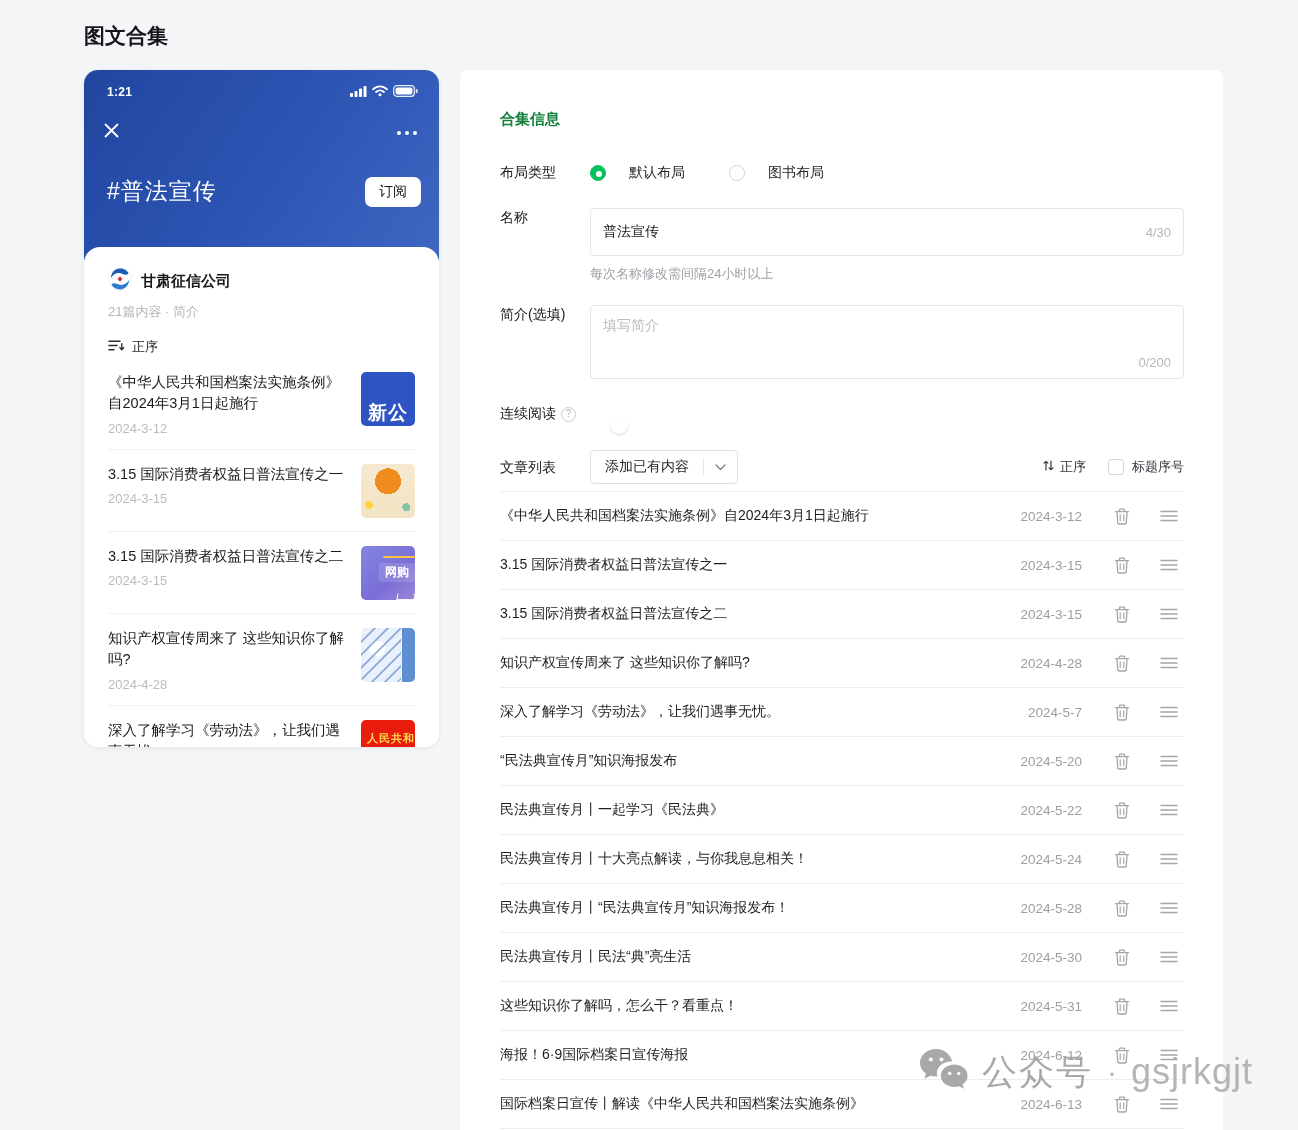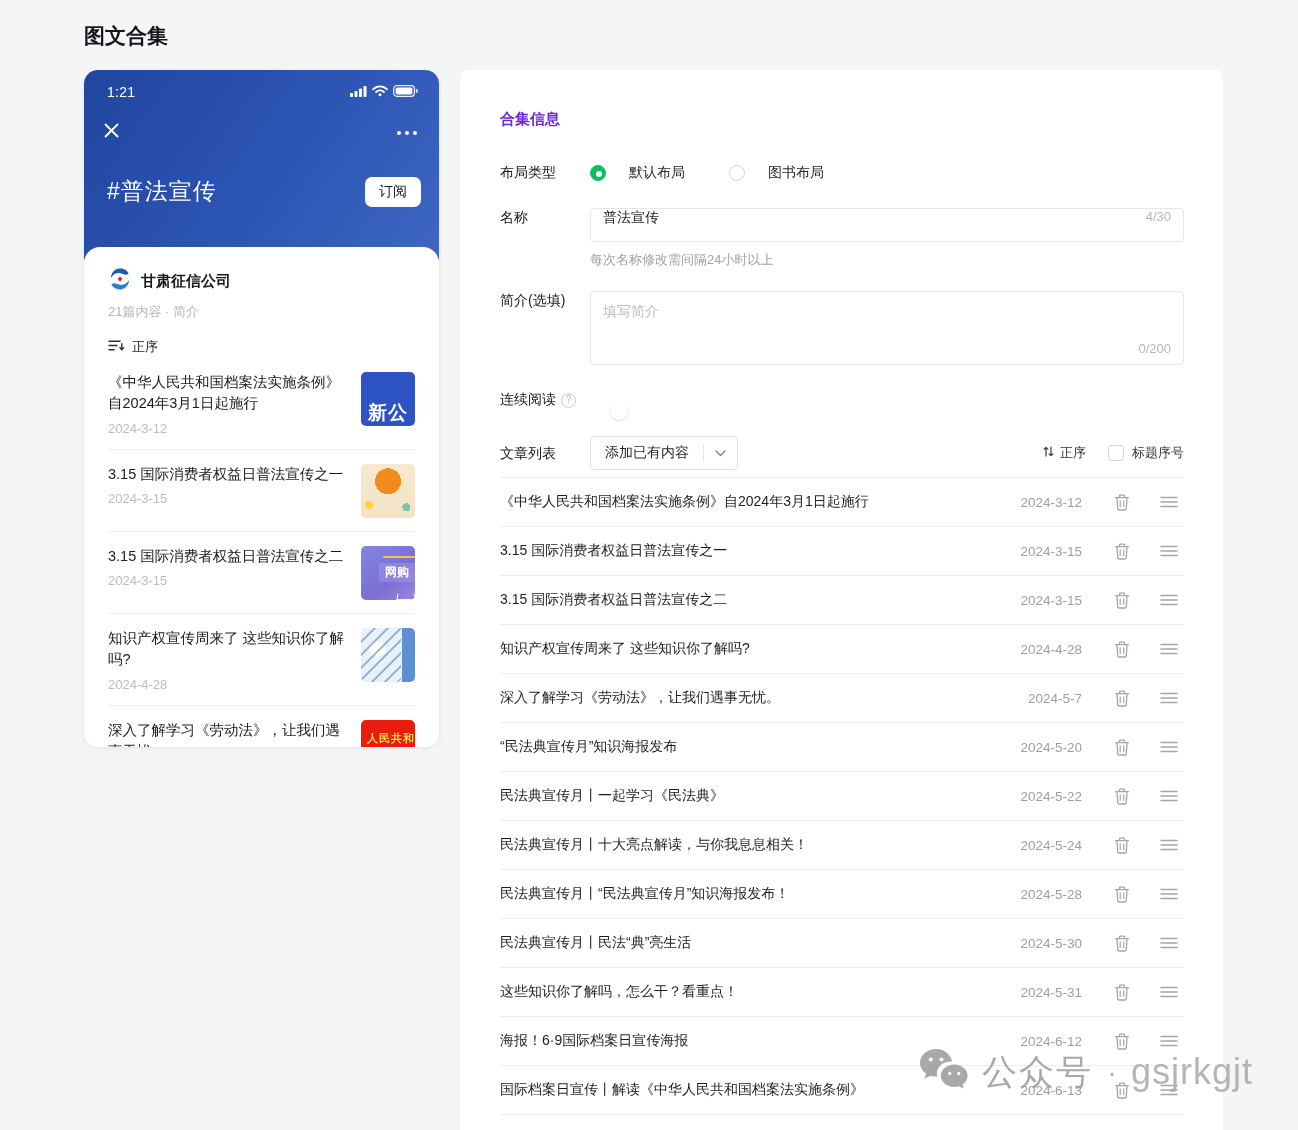--- a/index.html
+++ b/index.html
@@ -5,21 +5,21 @@
   * { margin:0; padding:0; box-sizing:border-box; }
   html,body { width:1298px; height:1130px; }
   body { font-family:"Liberation Sans","DejaVu Sans",sans-serif; background:#f4f5f7; position:relative; overflow:hidden; color:#17191c; }
 
   .page-title { position:absolute; left:84px; top:22px; font-size:21px; font-weight:700; color:#141619; }
 
   
   .phone { position:absolute; left:84px; top:70px; width:355px; height:677px; border-radius:14px; overflow:hidden; background:#fff; box-shadow:0 1px 4px rgba(0,0,0,.08); }
   .phone-header { position:absolute; top:0; left:0; right:0; height:190px; background:linear-gradient(125deg,#20469f 0%,#2d55b4 55%,#3e66c2 100%); }
   .statusbar { display:flex; align-items:center; justify-content:space-between; padding:13px 21px 0 23px; }
-  .statusbar .time { color:#fff; font-size:14px; font-weight:400; letter-spacing:.3px; }
+  .statusbar .time { color:#fff; font-size:12px; font-weight:700; letter-spacing:.3px; }
   .statusbar .sicons { display:flex; align-items:center; gap:5px; }
   .navrow { display:flex; align-items:center; justify-content:space-between; padding:22px 22px 0 20px; }
   .dots { display:flex; gap:4px; }
   .dots i { width:4px; height:4px; border-radius:50%; background:#fff; display:block; }
   .titlerow { display:flex; align-items:center; justify-content:space-between; padding:34px 18px 0 23px; }
   .coll-title { color:#fff; font-size:23px; letter-spacing:1px; font-weight:500; }
   .subscribe-btn { background:#fff; color:#17191c; font-size:14px; padding:6px 14px; border-radius:7px; border:none; font-weight:500; }
 
   .phone-body { position:absolute; top:177px; left:0; right:0; bottom:0; background:#fff; border-radius:16px 16px 0 0; padding:20px 24px 0 24px; overflow:hidden; }
   .account-row { display:flex; align-items:center; gap:9px; }
@@ -53,34 +53,34 @@
       linear-gradient(#5e8fd0,#5e8fd0),
       repeating-linear-gradient(135deg, rgba(58,104,180,.45) 0 2px, rgba(58,104,180,0) 2px 9px),
       radial-gradient(circle at 30% 38%, #fff 0 8px, rgba(255,255,255,0) 8px);
     background-size:13px 54px, 40px 54px, 54px 54px;
     background-position:right top, left top, left top; background-repeat:no-repeat; }
   .thumb-red { background:#ea1c0d; flex-direction:column; gap:3px; }
   .thumb-red .pv-thumb-text { color:#ffd94f; font-weight:700; font-size:11px; line-height:1.5; letter-spacing:1px; }
 
   
   .panel { position:absolute; left:460px; top:70px; width:763px; height:1060px; background:#fff; border-radius:8px 8px 0 0; padding:40px 39px 0 40px; }
-  .panel-heading { font-size:15px; font-weight:700; color:#6d28d9; margin-bottom:34px; }
+  .panel-heading { font-size:15px; font-weight:700; color:#15803d; margin-bottom:34px; }
   .form-row { display:flex; align-items:flex-start; }
   .form-label { width:90px; flex:0 0 90px; font-size:14px; color:#17191c; padding-top:1px; }
   .field { flex:1; }
 
   .row-layout { margin-bottom:26px; align-items:center; }
   .radio-group { display:flex; gap:44px; align-items:center; }
   .radio-opt { display:flex; align-items:center; gap:23px; font-size:14px; color:#25282d; cursor:pointer; }
   .radio-dot { width:16px; height:16px; border-radius:50%; border:1px solid #d4d6d9; background:#fff; position:relative; }
   .radio-opt.selected .radio-dot { background:#07c160; border-color:#07c160; }
   .radio-opt.selected .radio-dot::after { content:""; position:absolute; left:5px; top:5px; width:6px; height:6px; border-radius:50%; background:#fff; }
 
   .row-name { margin-bottom:22px; }
-  .text-input { display:flex; height:34px; border:1px solid #e4e6e9; border-radius:4px; padding:0 12px; }
+  .text-input { display:flex; align-items:center; height:48px; border:1px solid #e4e6e9; border-radius:4px; padding:0 12px; }
   .text-input .val { flex:1; font-size:14px; color:#1b1d21; }
   .counter { font-size:13px; color:#b4b7bc; }
   .helper { margin-top:9px; font-size:13px; color:#9da0a5; }
 
   .row-intro { margin-bottom:25px; }
   .textarea { position:relative; height:74px; border:1px solid #e4e6e9; border-radius:4px; padding:10px 12px; }
   .textarea .placeholder { font-size:14px; color:#b9bcc1; }
   .textarea .counter { position:absolute; right:12px; bottom:8px; }
 
   .row-toggle { margin-bottom:27px; align-items:center; }

